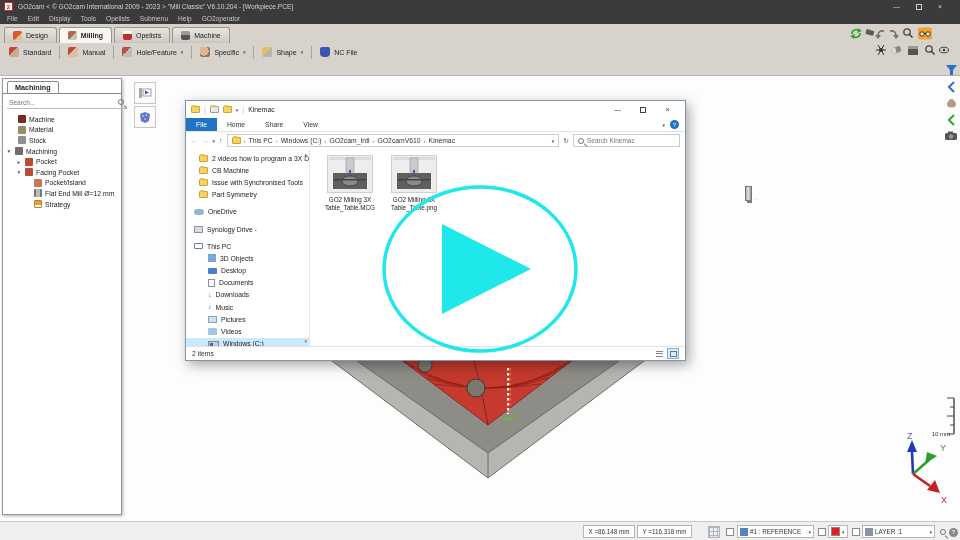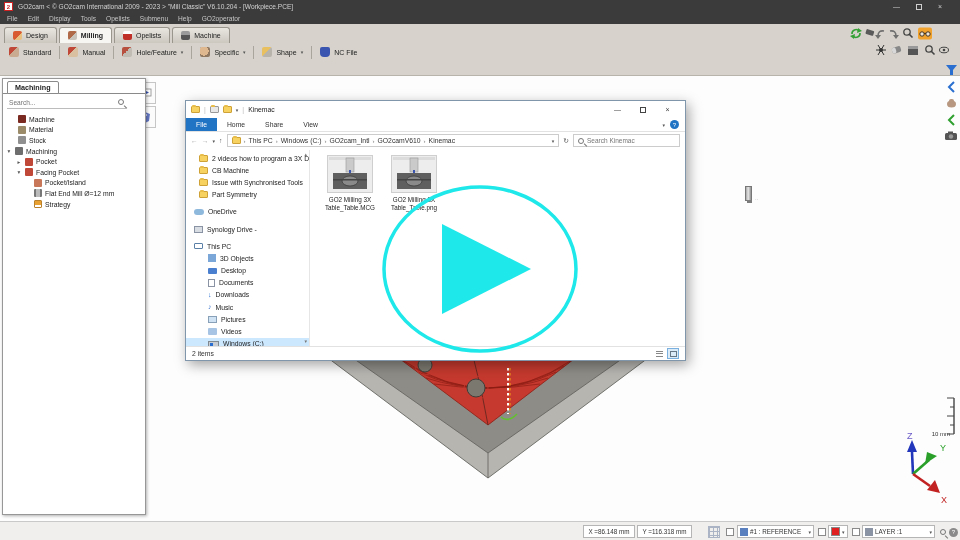--- a/index.html
+++ b/index.html
@@ -28,21 +28,21 @@
 
   .cmd-label { position:absolute; left:18px; top:62px; width:125px; text-align:center; font-size:6.8px; color:#333; }
   .cmd-combo { position:absolute; left:146px; top:59px; width:78px; height:13px; background:#fff; border:1px solid #99958d; display:flex; align-items:center; padding:0 3px; gap:2px; }
   .cmd-combo input { border:none; outline:none; flex:1; font-size:6.5px; font-family:inherit; color:#444; min-width:0; background:transparent; }
 
   
   .tr-icons1 { position:absolute; right:10px; top:27px; z-index:12; }
   .tr-icons2 { position:absolute; right:10px; top:44px; z-index:12; }
 
   
-  .lpanel { position:absolute; left:2px; top:78px; width:144px; height:437px; background:#fff; border:1px solid #979797; box-shadow:1px 1px 3px rgba(0,0,0,.3); z-index:15; }
+  .lpanel { position:absolute; left:2px; top:78px; width:120px; height:437px; background:#fff; border:1px solid #979797; box-shadow:1px 1px 3px rgba(0,0,0,.3); z-index:15; }
   .ltab { position:absolute; left:4px; top:2px; height:13px; padding:0 7px; border:1px solid #8a8a8a; background:#fff; font-size:7.2px; font-weight:bold; display:flex; align-items:center; border-radius:2px 2px 0 0; z-index:2; }
   .ltab-line { position:absolute; left:0; top:14px; width:100%; border-top:1px solid #8a8a8a; }
   .lsearch { position:absolute; left:4px; top:17px; width:119px; height:13px; border-bottom:1px solid #bcbcbc; display:flex; align-items:center; padding:0 2px; }
   .lsearch input { border:none; outline:none; flex:1; font-size:6.6px; font-family:inherit; color:#555; min-width:0; background:transparent; }
   .mag { width:6px; height:6px; border:1px solid #777; border-radius:50%; position:relative; flex:none; }
   .mag::after { content:""; position:absolute; left:4.5px; top:4.5px; width:4px; height:1.2px; background:#777; transform:rotate(45deg); transform-origin:left center; }
   .tree { position:absolute; left:3px; top:35px; right:2px; }
   .trow { display:flex; align-items:center; gap:3px; height:10.6px; font-size:6.8px; color:#222; }
   .texp { width:6px; color:#555; font-size:5.5px; text-align:center; flex:none; }
   .ticon { width:8px; height:8px; border-radius:1px; flex:none; }

